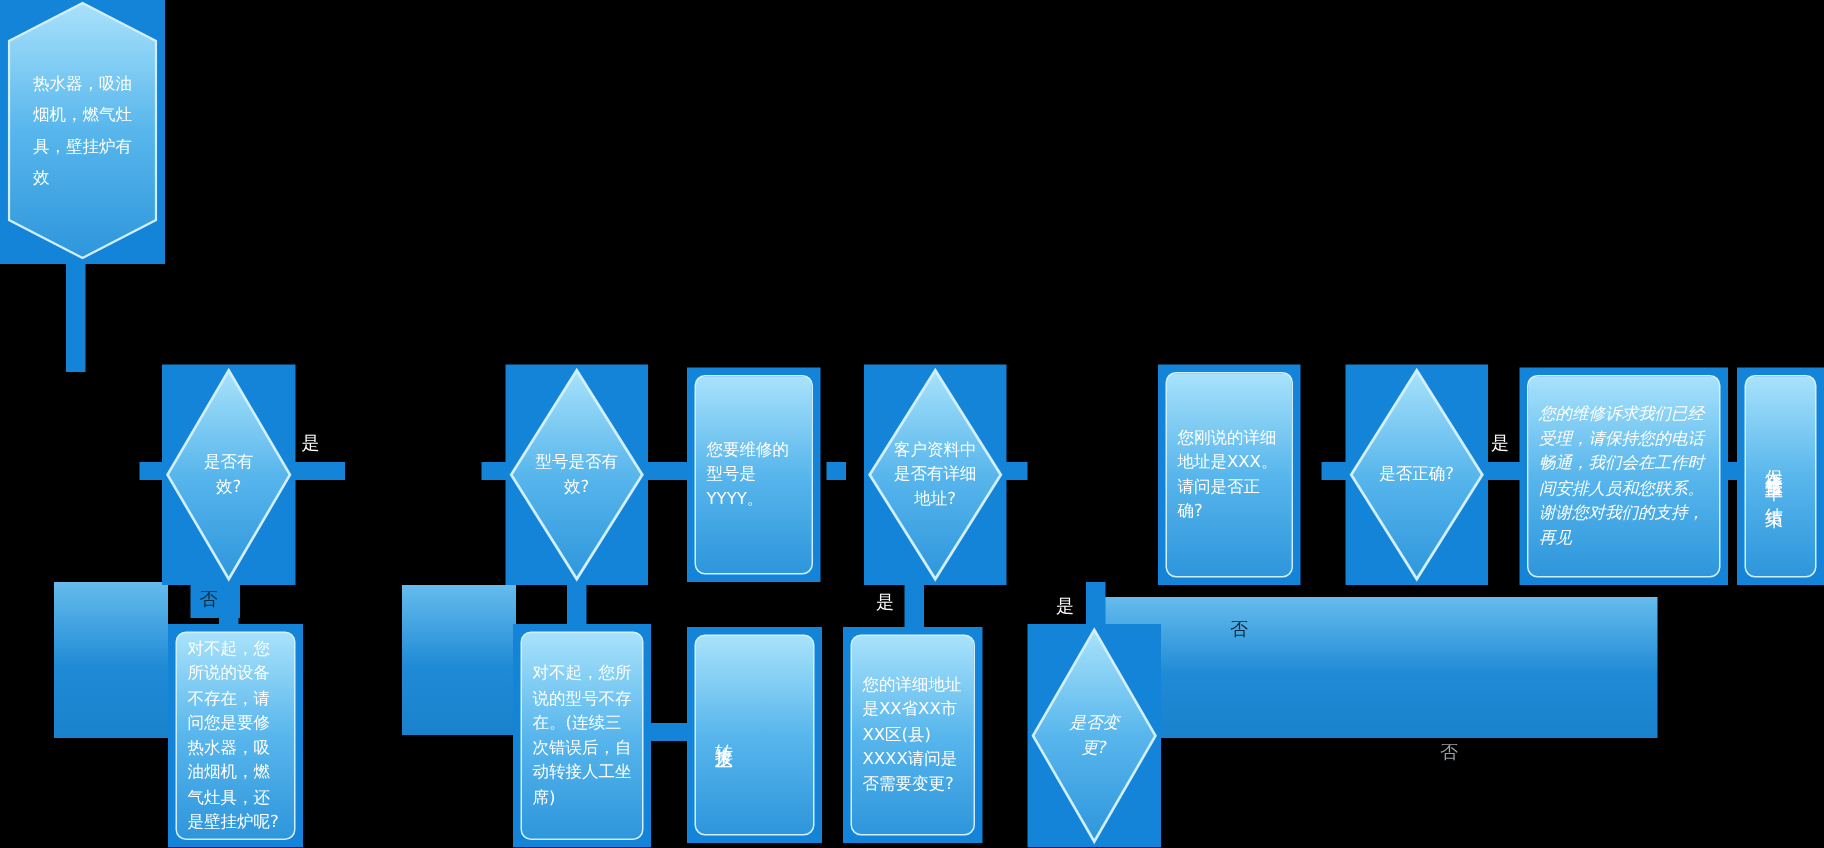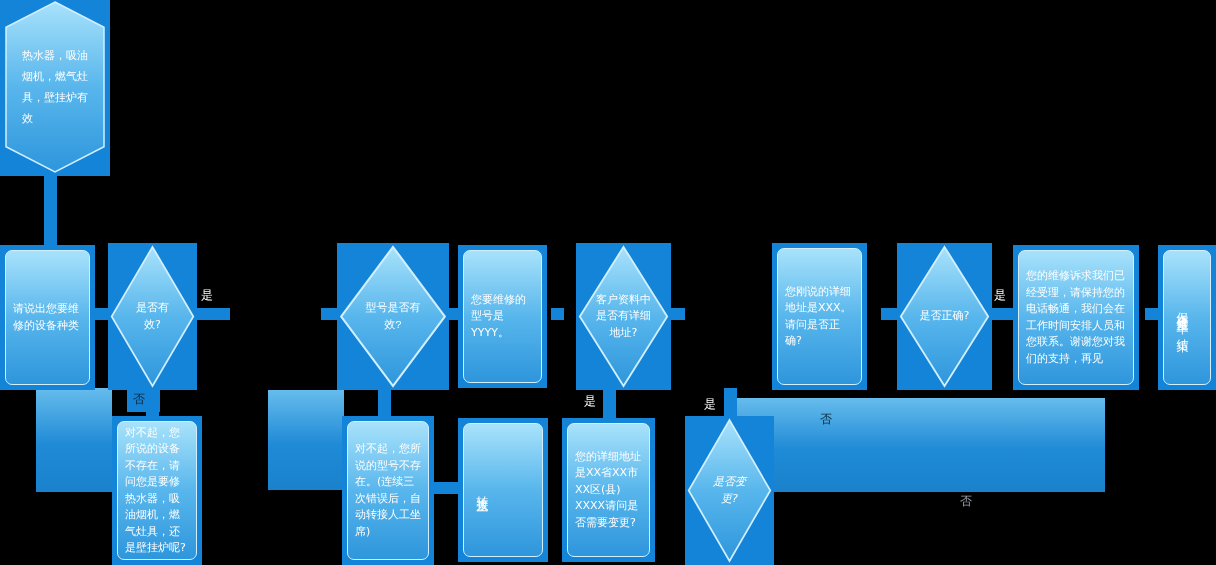--- a/index.html
+++ b/index.html
@@ -86,35 +86,30 @@
   <div class="conn" style="left:724px;top:388px;width:13px;height:32px;"></div>
   <div class="conn" style="left:434px;top:482px;width:24px;height:12px;"></div>
 
   <div class="node start" style="left:0;top:0;width:110px;height:176px;padding-left:16px;">
     <svg class="hsvg" viewBox="0 0 100 170" preserveAspectRatio="none">
       <polygon points="50,1 99,26 99,144 50,169 1,144 1,26" fill="url(#shapeGrad)" stroke="#d2efff" stroke-width="1.5"></polygon>
     </svg>
     <span class="hlbl">热水器，吸油烟机，燃气灶具，壁挂炉有效</span>
   </div>
 
-  <div class="node process" style="left:0;top:245px;width:95px;height:145px;">
-    <div class="shape">
-      <span class="lbl">请说出您要维修的设备种类</span>
-    </div>
-  </div>
 
   <div class="node decision" style="left:108px;top:243px;width:89px;height:147px;">
     <svg class="dsvg" viewBox="0 0 100 150" preserveAspectRatio="none">
       <polygon points="50,2 98,75 50,148 2,75" fill="url(#shapeGrad)" stroke="#d2efff" stroke-width="2"></polygon>
     </svg>
     <span class="dlbl">是否有效?</span>
   </div>
 
 
-  <div class="node decision" style="left:337px;top:243px;width:112px;height:147px;font-family:Liberation Mono, monospace;">
+  <div class="node decision" style="left:337px;top:243px;width:95px;height:147px;">
     <svg class="dsvg" viewBox="0 0 100 150" preserveAspectRatio="none">
       <polygon points="50,2 98,75 50,148 2,75" fill="url(#shapeGrad)" stroke="#d2efff" stroke-width="2"></polygon>
     </svg>
     <span class="dlbl">型号是否有效?</span>
   </div>
 
   <div class="node process" style="left:458px;top:245px;width:89px;height:143px;">
     <div class="shape">
       <span class="lbl">您要维修的型号是YYYY。</span>
     </div>
@@ -134,21 +129,21 @@
     </div>
   </div>
 
   <div class="node decision" style="left:897px;top:243px;width:95px;height:147px;">
     <svg class="dsvg" viewBox="0 0 100 150" preserveAspectRatio="none">
       <polygon points="50,2 98,75 50,148 2,75" fill="url(#shapeGrad)" stroke="#d2efff" stroke-width="2"></polygon>
     </svg>
     <span class="dlbl">是否正确?</span>
   </div>
 
-  <div class="node process" style="left:1013px;top:245px;width:126px;height:145px;">
+  <div class="node process" style="left:1013px;top:245px;width:139px;height:145px;font-style:italic;">
     <div class="shape">
       <span class="lbl">您的维修诉求我们已经受理，请保持您的电话畅通，我们会在工作时间安排人员和您联系。谢谢您对我们的支持，再见</span>
     </div>
   </div>
 
   <div class="node process vtext" style="left:1158px;top:245px;width:58px;height:145px;">
     <div class="shape">
       <span class="lbl">保存维修工单，结束</span>
     </div>
   </div>

